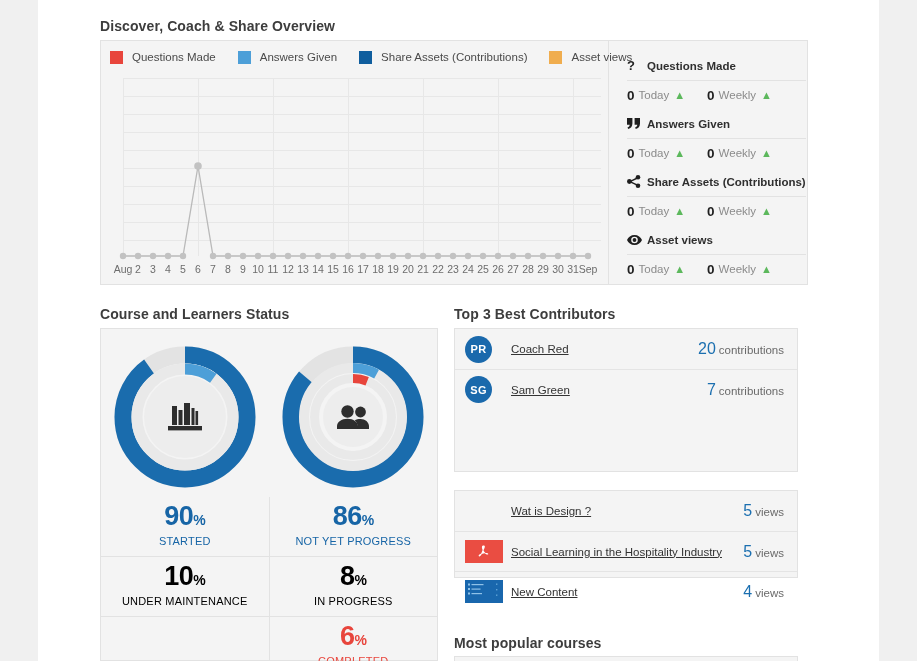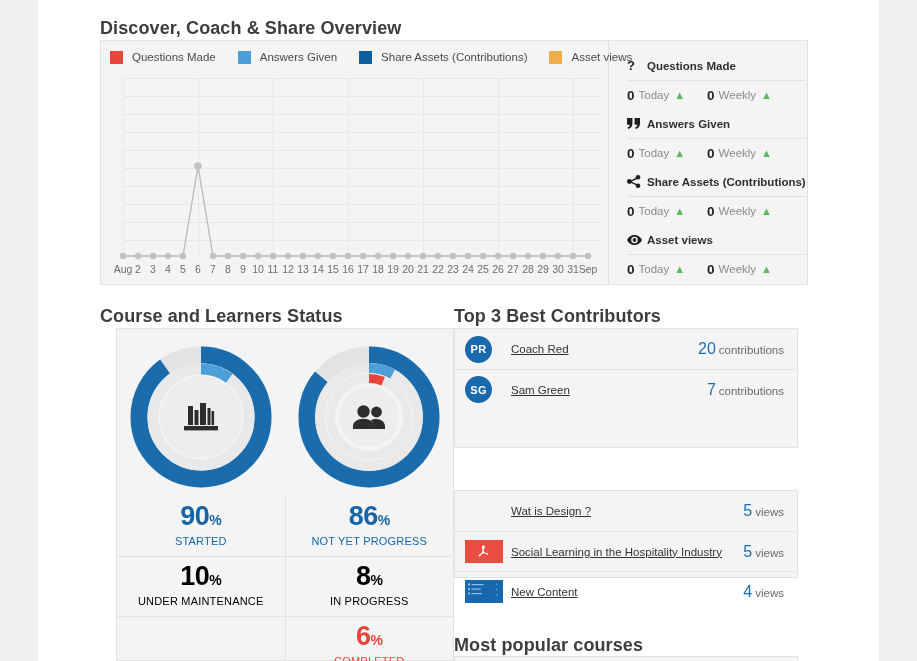--- a/index.html
+++ b/index.html
@@ -16,21 +16,21 @@
   }
   
   #sheet {
     position: absolute;
     left: 38px; top: 0; width: 841px; height: 661px;
     background: #ffffff;
   }
 
   
   .sec-title {
-    font-size: 18px;
+    font-size: 14px;
     font-weight: bold;
     color: #3d3d3d;
     letter-spacing: .1px;
   }
 
   
   #overview-title { position: absolute; left: 62px; top: 18px; }
   #overview-card {
     position: absolute; left: 62px; top: 40px;
     width: 708px; height: 245px;
@@ -86,21 +86,20 @@
   .stat-vals .lbl { margin-right: 5px; }
   .stat-vals .arrow { color: #5cb85c; font-size: 11px; margin-right: 22px; }
 
   
   #cls-title { position: absolute; left: 62px; top: 306px; }
   #cls-card {
     position: absolute; left: 62px; top: 328px;
     width: 338px; height: 333px;
     background: #f4f4f4;
     border: 1px solid #e2e2e2;
-    margin-left: 16px;
   }
   #donut-row { display: flex; height: 168px; }
   .donut-cell { flex: 1; display: flex; align-items: center; justify-content: center; padding-top: 8px; }
   .donut-cell svg { display: block; }
   .donut-glyph {
     position: absolute;
     display: flex; align-items: center; justify-content: center;
     pointer-events: none;
   }
   .donut-holder { position: relative; }
@@ -119,21 +118,21 @@
   .pct-cap { font-size: 11px; margin-top: 5px; letter-spacing: .2px; }
   .c-dark  { color: #1765a6; }
   .c-light { color: #000000; }
   .c-red   { color: #e8453c; }
   .pct-spacer { height: 64px; border-top: 1px solid #e2e2e2; }
 
   
   #contrib-title { position: absolute; left: 416px; top: 306px; }
   #contrib-card {
     position: absolute; left: 416px; top: 328px;
-    width: 344px; height: 120px;
+    width: 344px; height: 144px;
     background: #f4f4f4; border: 1px solid #e2e2e2;
   }
   #assets-title { position: absolute; left: 416px; top: 468px; }
   #assets-card {
     position: absolute; left: 416px; top: 490px;
     width: 344px; height: 88px;
     background: #f4f4f4; border: 1px solid #e2e2e2;
   }
   #courses-title { position: absolute; left: 416px; top: 635px; }
   #courses-card {

